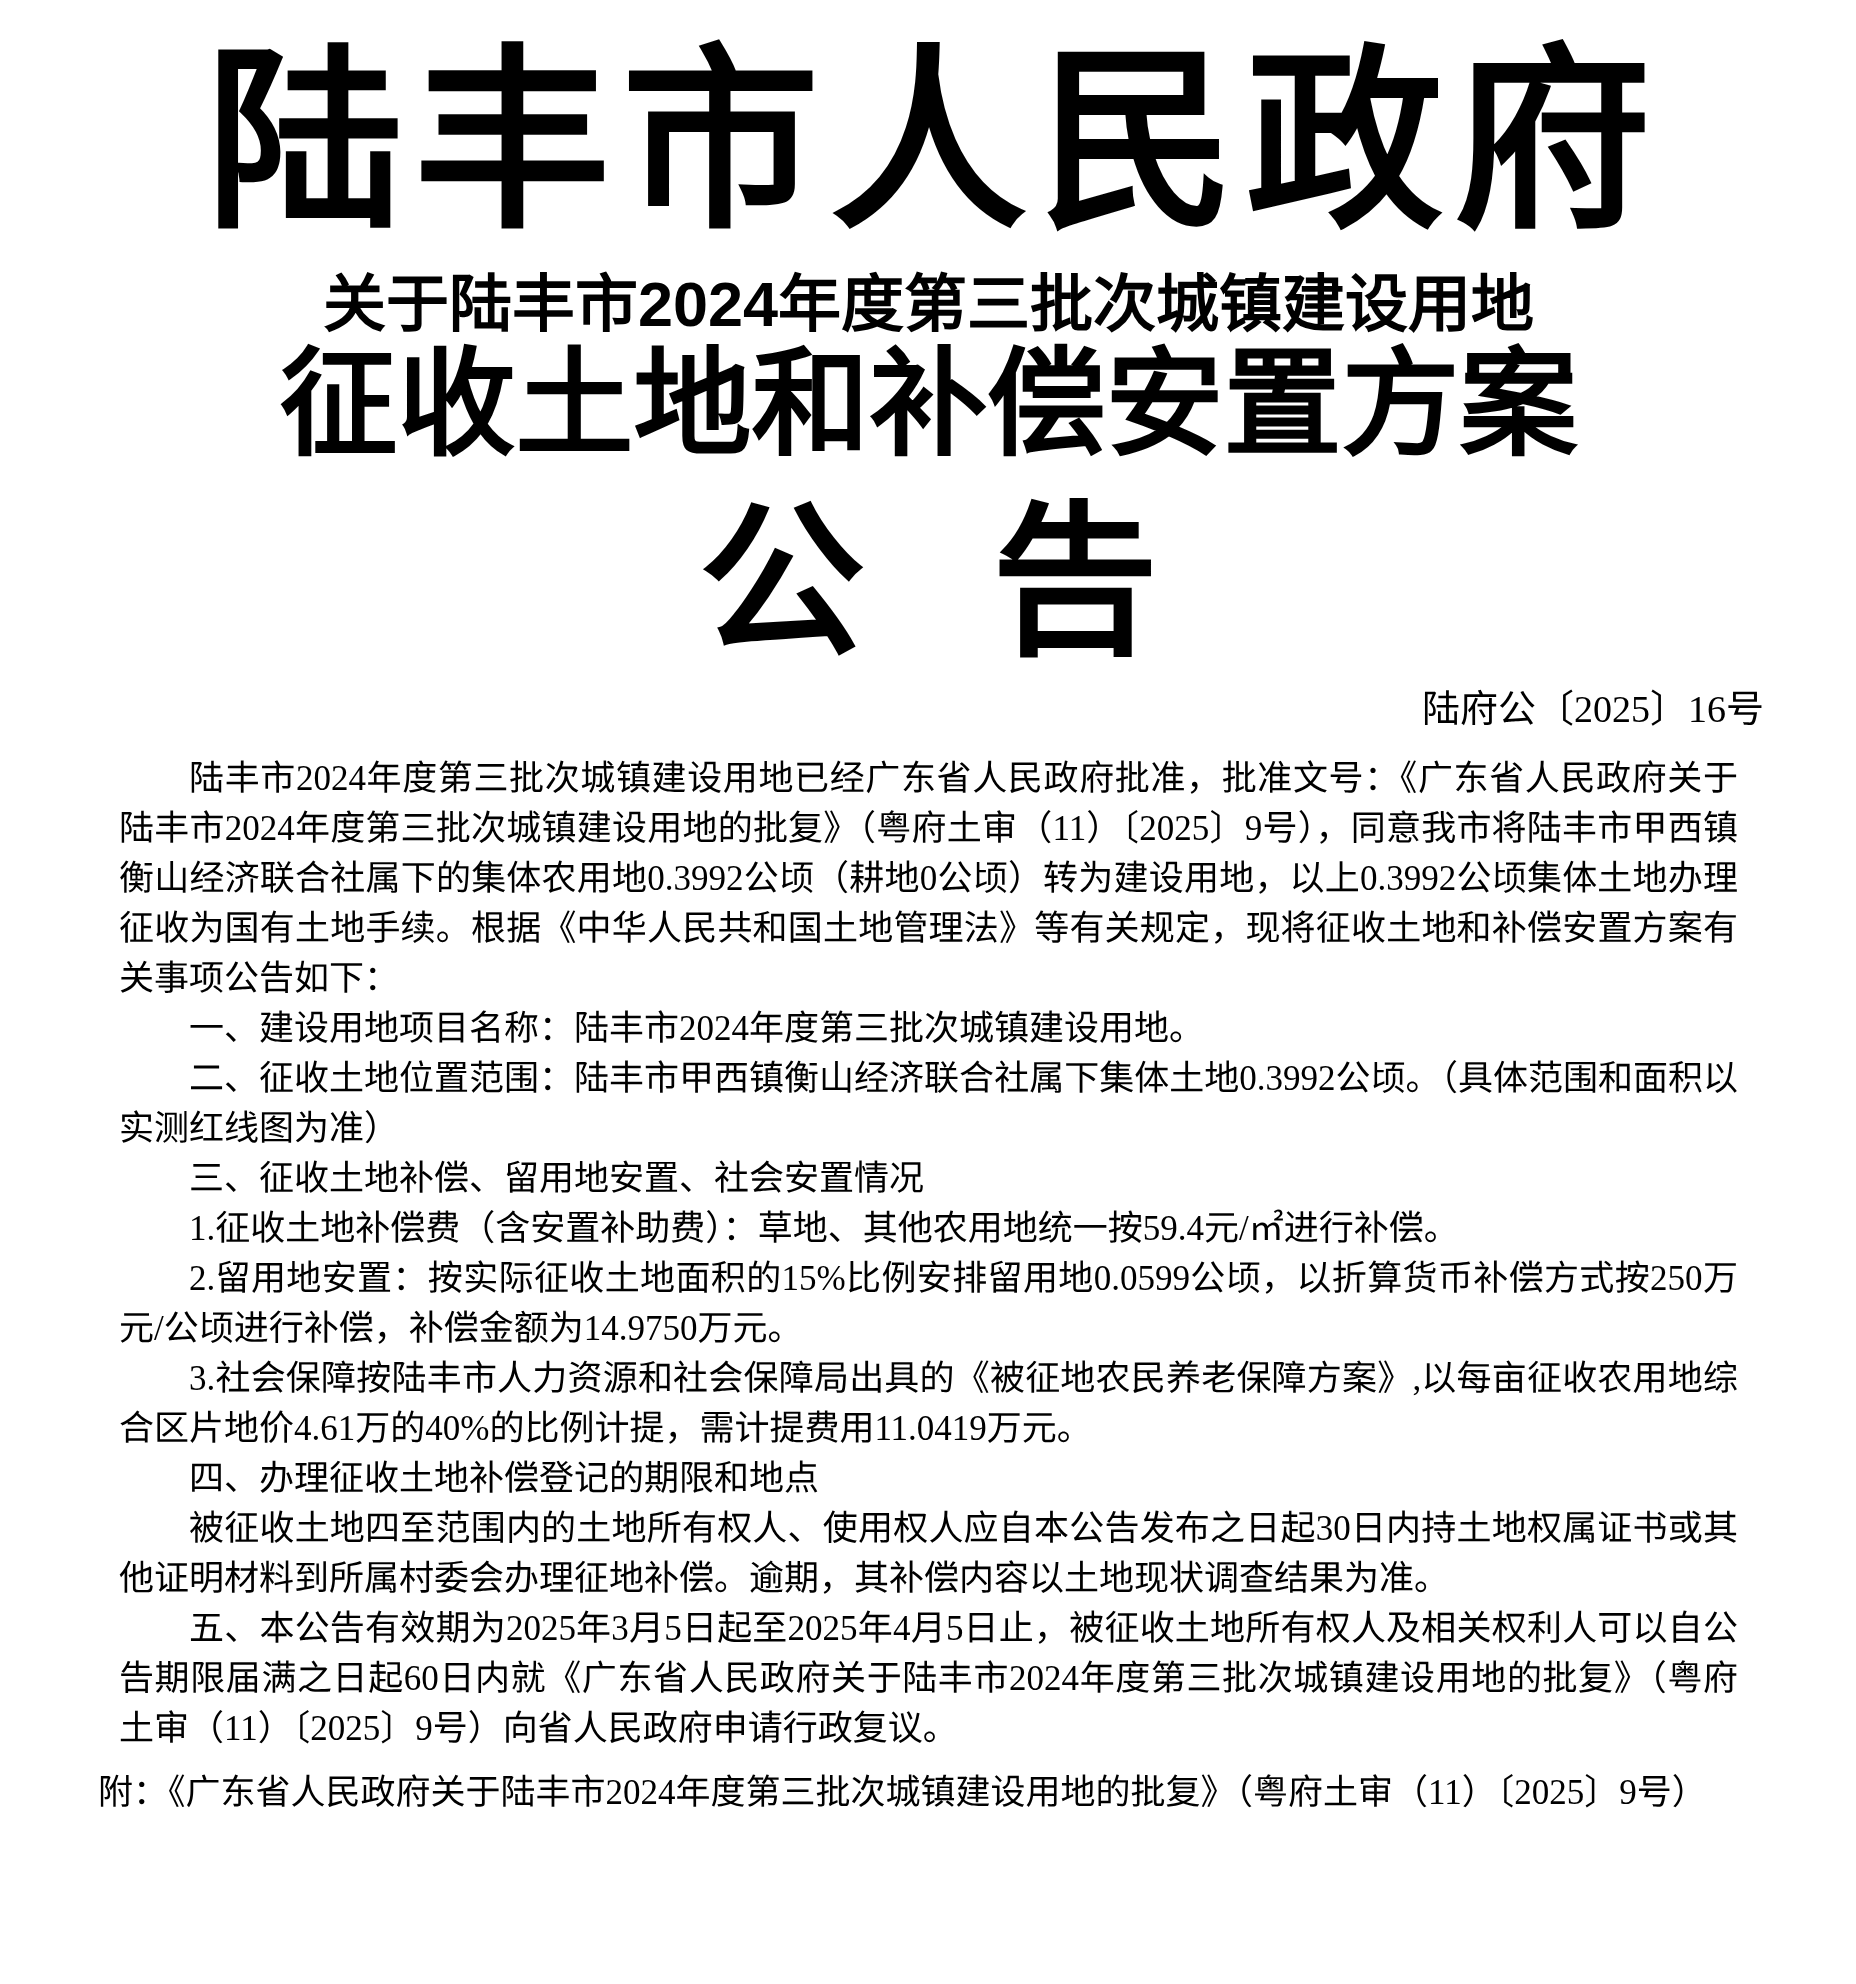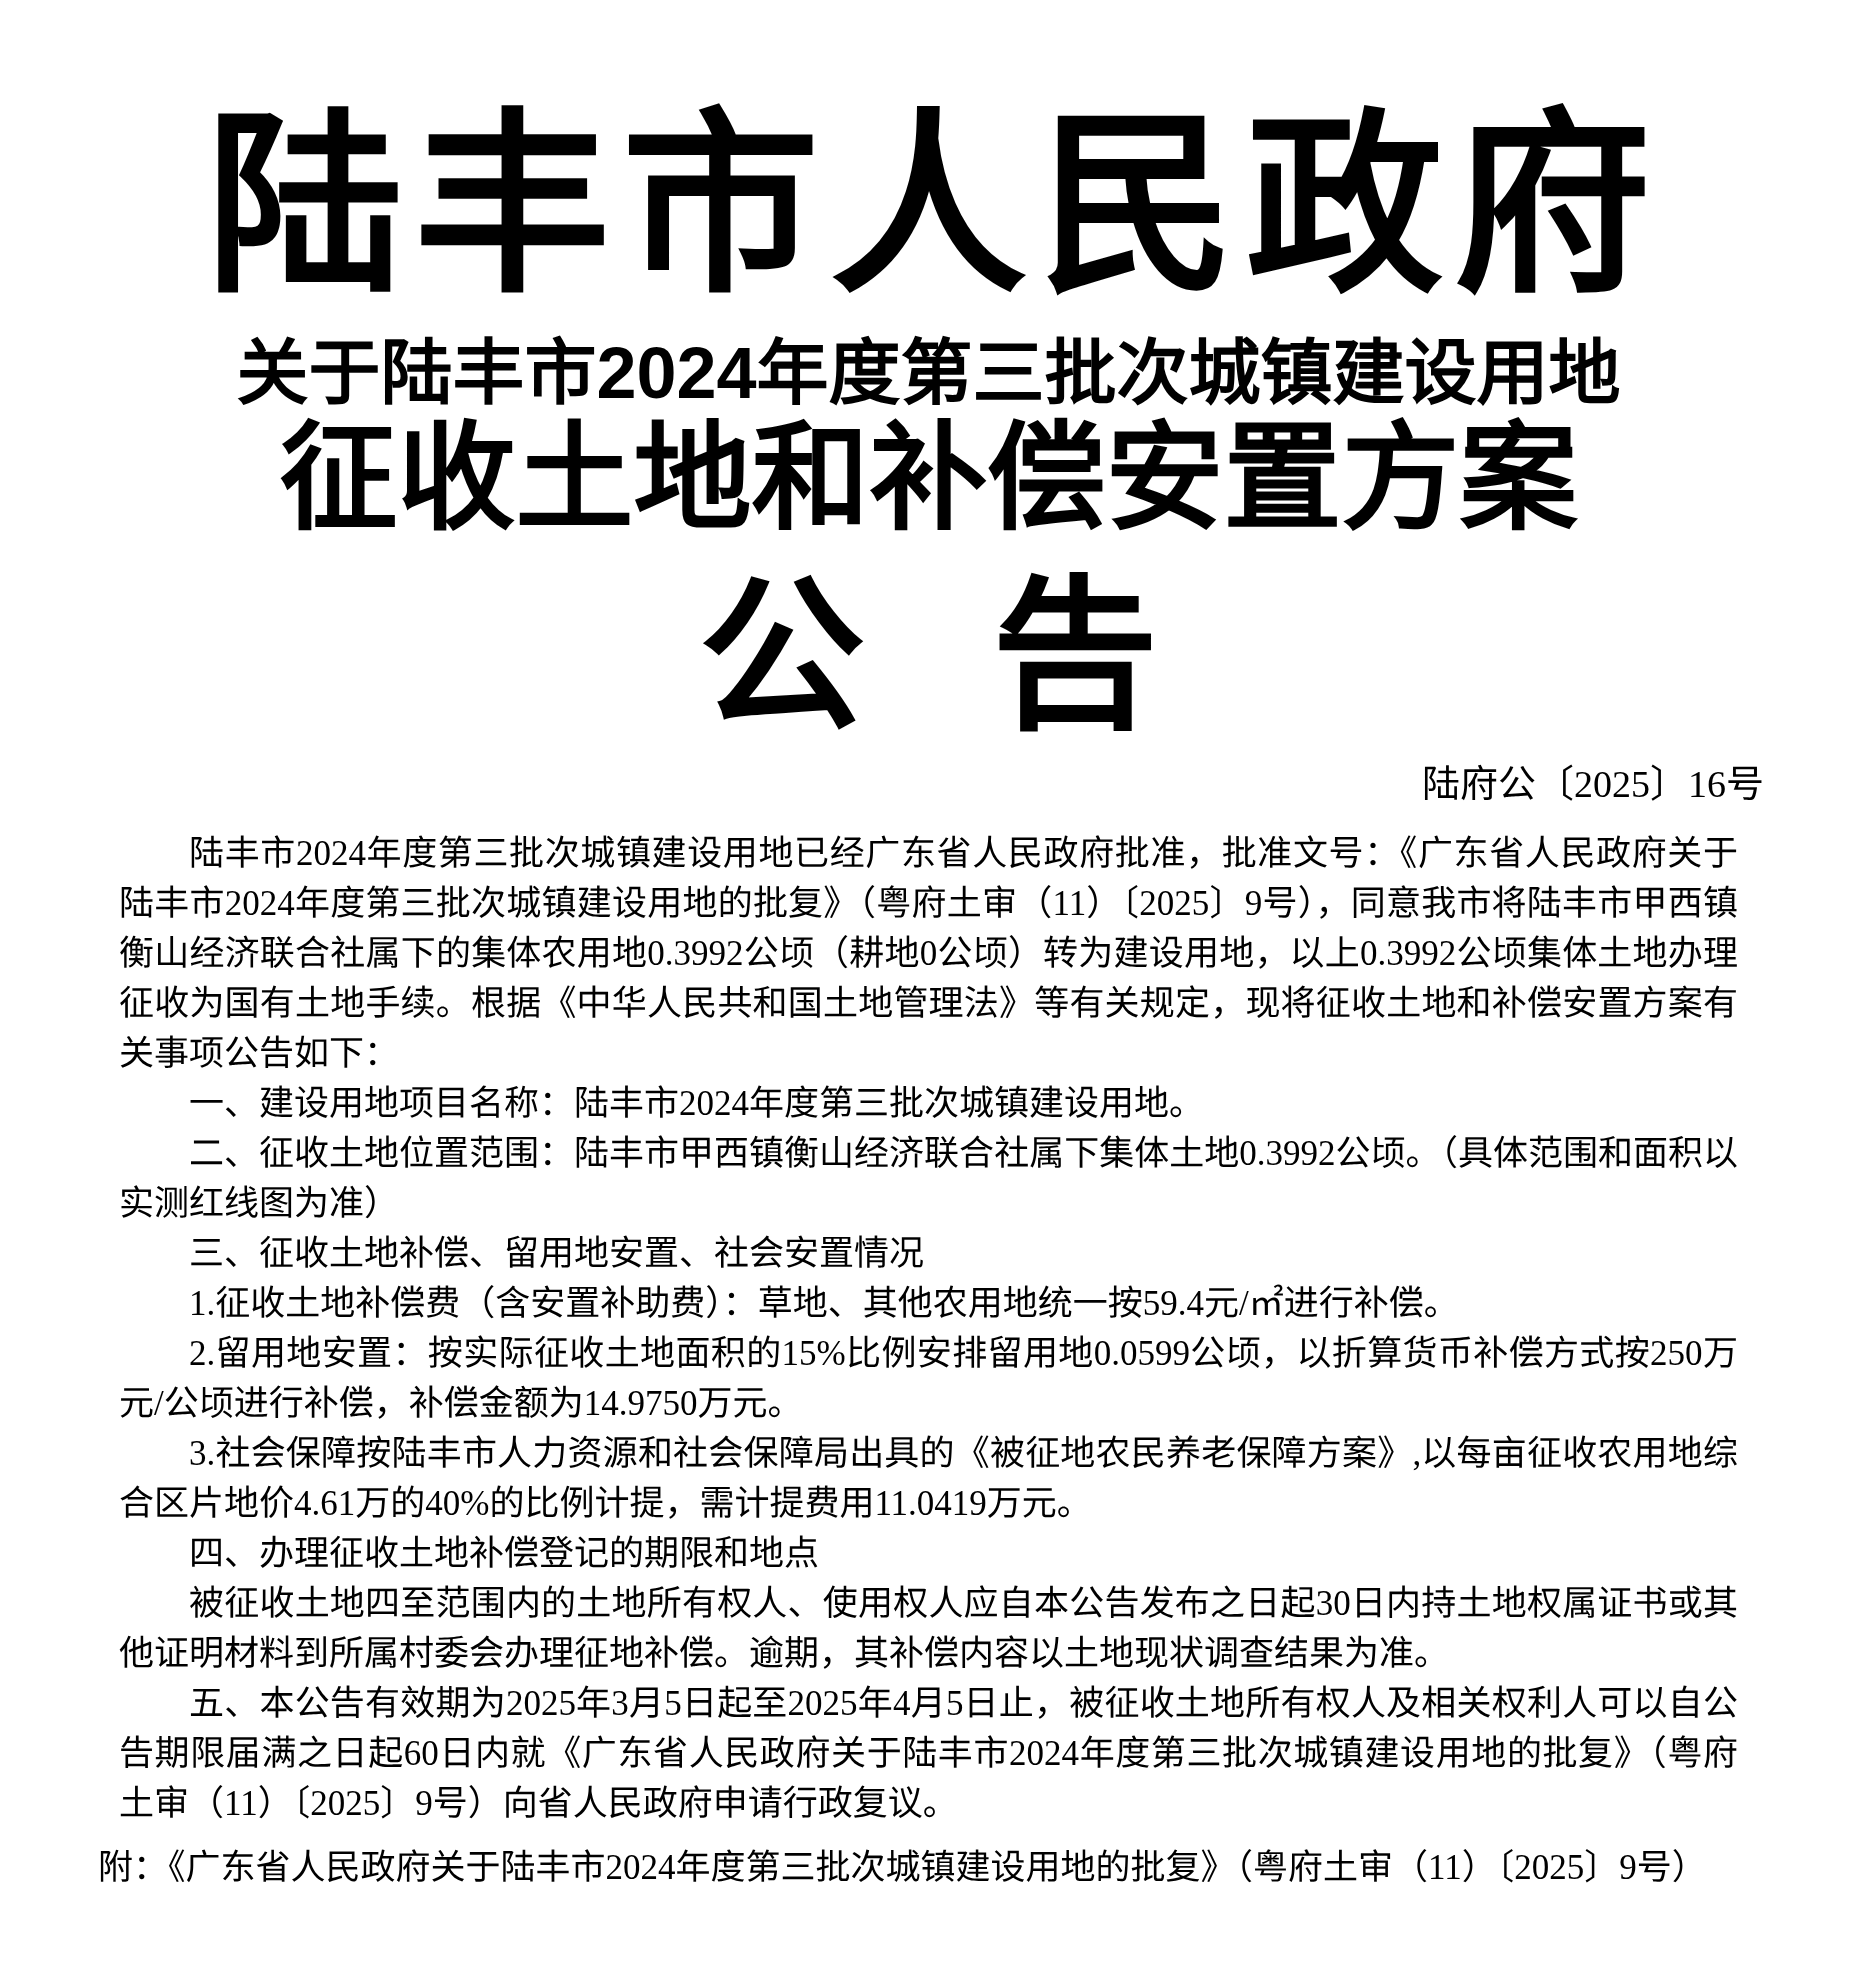--- a/index.html
+++ b/index.html
@@ -6,36 +6,36 @@
   .sheet{
     position:relative;
     width:1857px;height:2629px;
     background:#ffffff;
     overflow:hidden;
     color:#000;
     font-family:"Liberation Serif", serif;
   }
   
   .main-title{
-    margin:88px 16px 0;
+    margin:24px 16px 0;
     text-align:center;
     font-family:"Liberation Sans", sans-serif;
     font-weight:900;
     font-size:197px;
     line-height:1.2;
     letter-spacing:11px;
     text-indent:11px;
     white-space:nowrap;
   }
   .sub-title-1{
     margin-top:7.1px;
     text-align:center;
     font-family:"Liberation Sans", sans-serif;
     font-weight:900;
-    font-size:72px;
+    font-size:63px;
     line-height:1.18;
     white-space:nowrap;
   }
   .sub-title-2{
     margin-top:4px;
     text-align:center;
     font-family:Liberation Mono, monospace;
     font-weight:900;
     font-size:118px;
     line-height:1.15;

